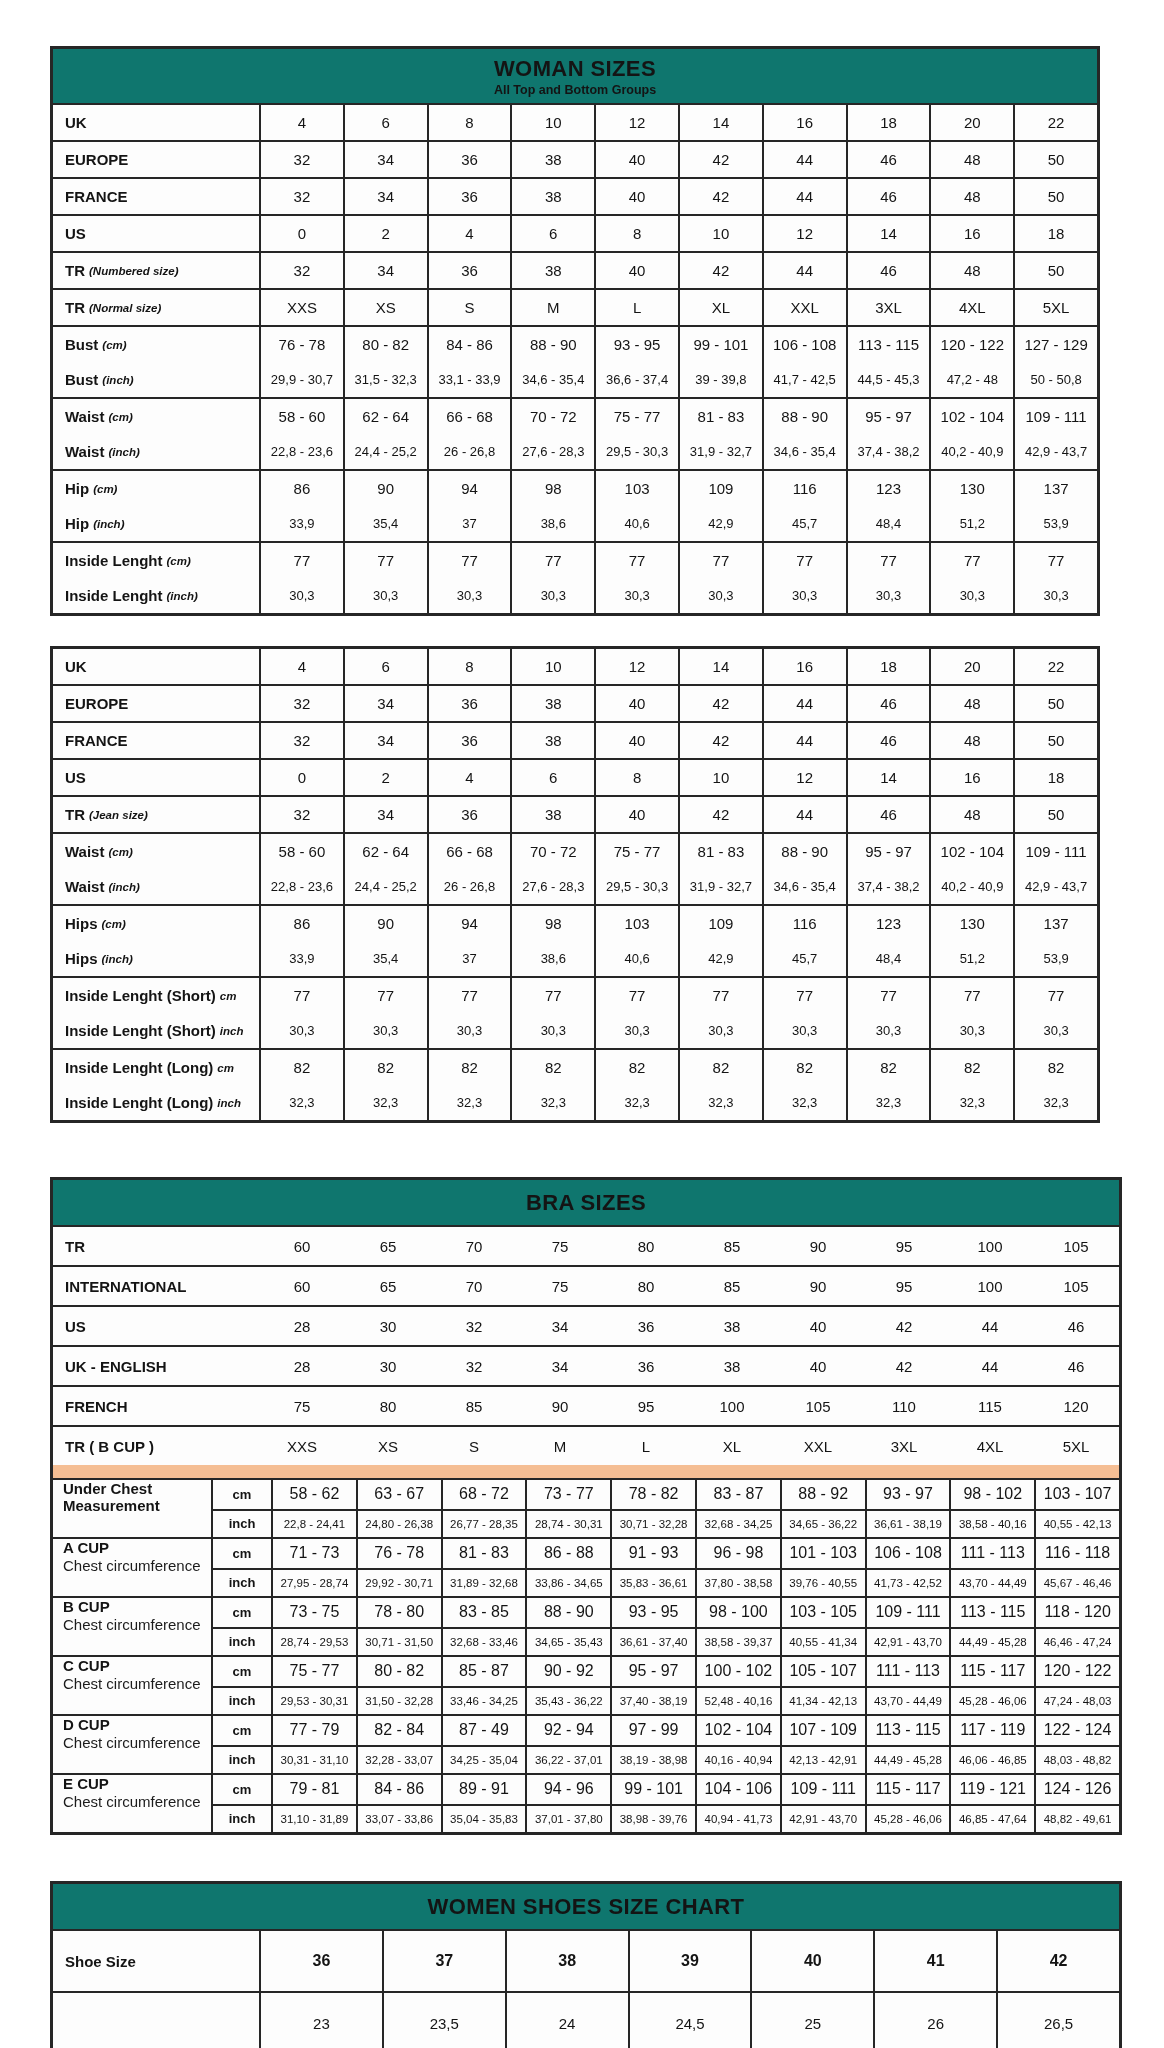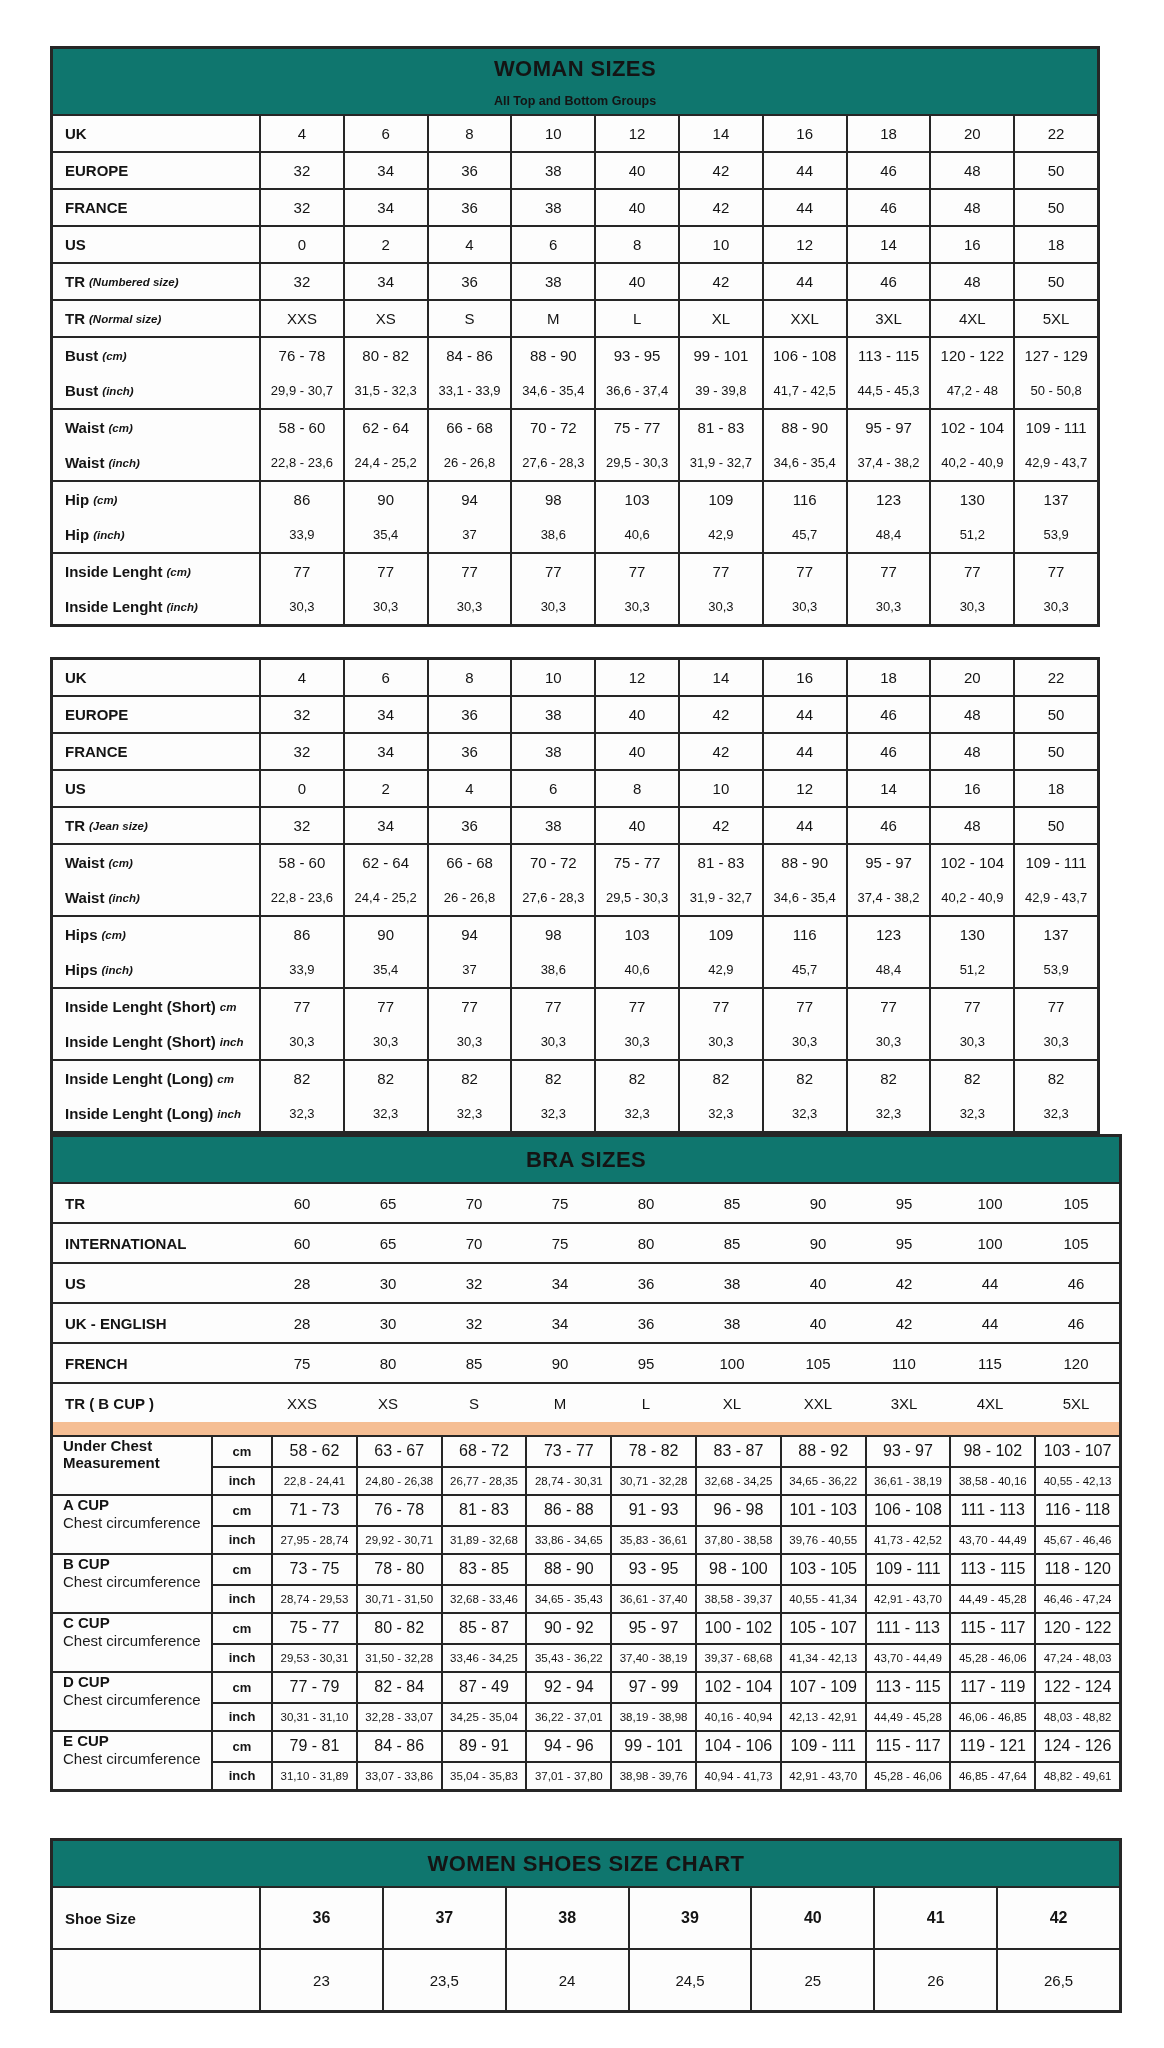--- a/index.html
+++ b/index.html
@@ -7,26 +7,26 @@
     width:1164px;height:2048px;overflow:hidden;
     background:#ffffff;color:#141414;
     font-family:"Liberation Sans","DejaVu Sans",sans-serif;
     -webkit-font-smoothing:antialiased;
   }
   .wrap{padding:46px 48px 0 50px;}
   .tbl{border:3px solid #262626;background:#fdfdfd;}
   .t-narrow{width:1044px;}
   .t-wide{width:1066px;}
   .mt1{margin-top:30px}
-  .mt2{}
+  .mt2{margin-top:54px}
   .mt3{margin-top:46px}
 
   .hdr{background:#0f766e;text-align:center;border-bottom:2.5px solid #262626;padding:7px 0 6px;}
   .hdr .title{font-size:22px;font-weight:700;letter-spacing:.4px;}
-  .hdr .subtitle{font-size:12.5px;font-weight:700;margin-top:12px;}
+  .hdr .subtitle{font-size:12.5px;font-weight:700;margin-top:1px;}
   .hdr.one{padding:10px 0 9px;}
 
   
   .sec{border-bottom:2.5px solid #262626;}
   .body .sec:last-child{border-bottom:none;}
   .row{display:grid;grid-template-columns:206px repeat(10,1fr);align-items:stretch;background:#fdfdfd;}
   .cols7 .row{grid-template-columns:206px repeat(7,1fr);}
   .cell{display:flex;align-items:center;justify-content:center;min-height:31px;padding:2px 1px;}
   .cell.label{justify-content:flex-start;padding-left:12px;font-weight:700;font-size:15px;text-align:right;}
   .note{font-size:11.5px;font-weight:700;margin-left:4px;white-space:nowrap;font-style:italic;}
@@ -744,21 +744,21 @@
           <div class="gcell">105 - 107</div>
           <div class="gcell">111 - 113</div>
           <div class="gcell">115 - 117</div>
           <div class="gcell">120 - 122</div>
           <div class="gunit r2">inch</div>
           <div class="gcell r2 small">29,53 - 30,31</div>
           <div class="gcell r2 small">31,50 - 32,28</div>
           <div class="gcell r2 small">33,46 - 34,25</div>
           <div class="gcell r2 small">35,43 - 36,22</div>
           <div class="gcell r2 small">37,40 - 38,19</div>
-          <div class="gcell r2 small">39,37 - 68,68</div>
+          <div class="gcell r2 small">52,48 - 40,16</div>
           <div class="gcell r2 small">41,34 - 42,13</div>
           <div class="gcell r2 small">43,70 - 44,49</div>
           <div class="gcell r2 small">45,28 - 46,06</div>
           <div class="gcell r2 small">47,24 - 48,03</div>
         </div>
         <div class="gsec">
           <div class="gname">
             <div class="gmain">D CUP</div>
             <div class="gsub">Chest circumference</div>
           </div>

